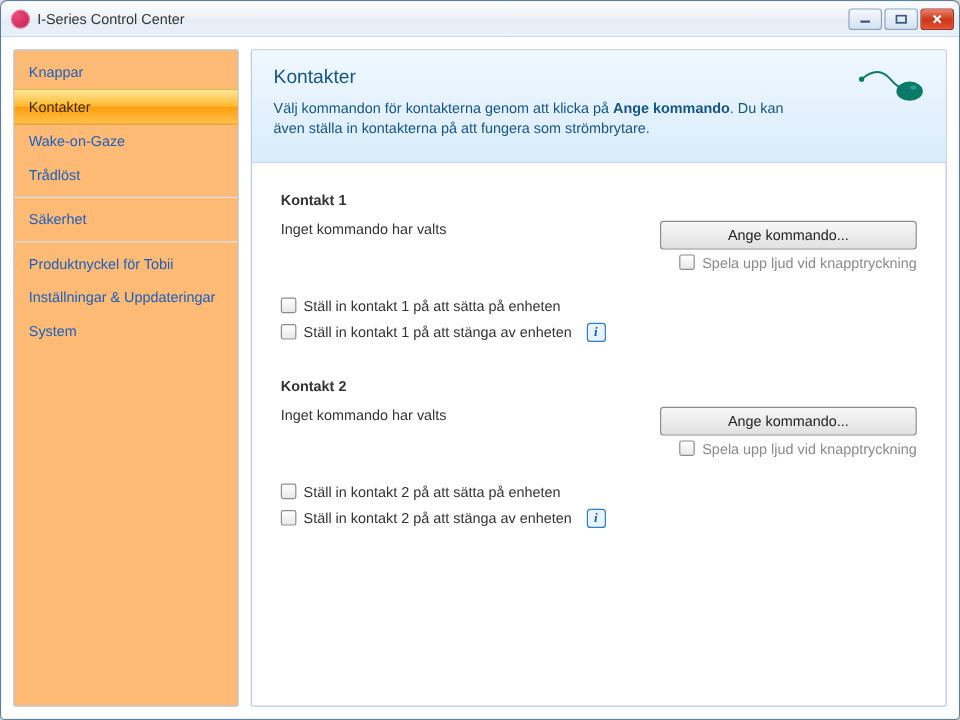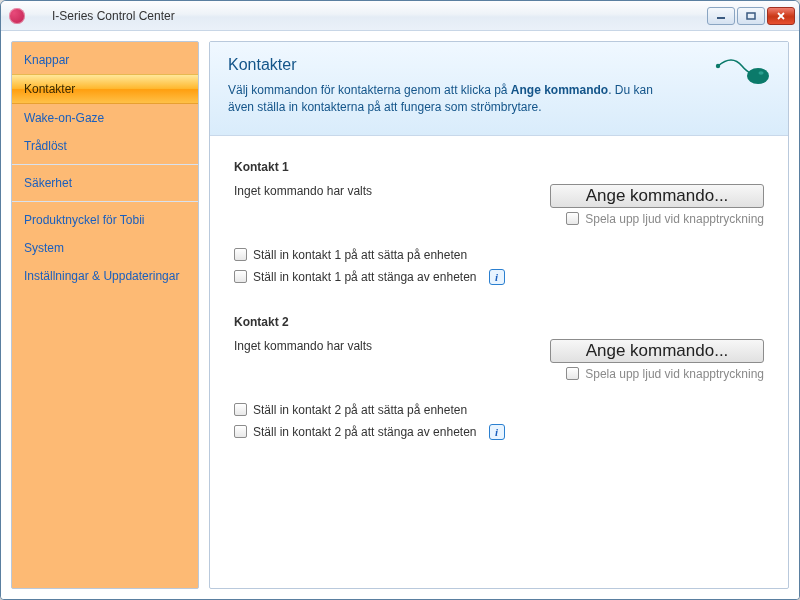--- a/index.html
+++ b/index.html
@@ -21,21 +21,20 @@
     flex-direction: column;
     box-shadow: 0 2px 8px rgba(0,0,0,0.3);
   }
   .titlebar {
     height: 30px;
     background: linear-gradient(#fdfdfe, #eef3f8 45%, #e4ecf5 55%, #eaf1f9);
     border-bottom: 1px solid #c8d6e6;
     display: flex;
     align-items: center;
     padding: 0 4px 0 8px;
-    gap: 21px;
   }
   .app-icon {
     width: 16px; height: 16px;
     background: radial-gradient(circle at 30% 30%, #e84a7a, #c02050);
     border-radius: 50%;
     margin-right: 6px;
     box-shadow: inset 0 0 0 1px rgba(255,255,255,0.4);
   }
   .title { flex: 1; color: #333; }
   .win-controls { display: flex; gap: 2px; }
@@ -134,21 +133,21 @@
     color: #333;
   }
   .btn {
     width: 214px;
     height: 24px;
     border: 1px solid #8c8c8c;
     border-radius: 3px;
     background: linear-gradient(#f7f7f7, #e1e1e1);
     display: flex; align-items: center; justify-content: center;
     color: #222;
-    font-size: 17px;
+    font-size: 12px;
     cursor: default;
   }
   .sound-row {
     display: flex;
     justify-content: flex-end;
     margin-bottom: 22px;
     align-items: center;
   }
   .cb-label {
     display: flex;
@@ -218,22 +217,22 @@
 
     <div class="sidebar">
       <div class="nav-item">Knappar</div>
       <div class="nav-item selected">Kontakter</div>
       <div class="nav-item">Wake-on-Gaze</div>
       <div class="nav-item">Trådlöst</div>
       <div class="nav-sep"></div>
       <div class="nav-item">Säkerhet</div>
       <div class="nav-sep"></div>
       <div class="nav-item">Produktnyckel för Tobii</div>
+      <div class="nav-item">Inställningar &amp; Uppdateringar</div>
       <div class="nav-item">System</div>
-      <div class="nav-item">Inställningar &amp; Uppdateringar</div>
     </div>
 
     <div class="main">
       <div class="banner">
         <h1>Kontakter</h1>
         <p>
           <span>Välj kommandon för kontakterna genom att klicka på </span><b>Ange kommando</b><span>. Du kan även ställa in kontakterna på att fungera som strömbrytare.</span>
         </p>
         <div class="banner-icon">
           <svg width="56" height="34">

